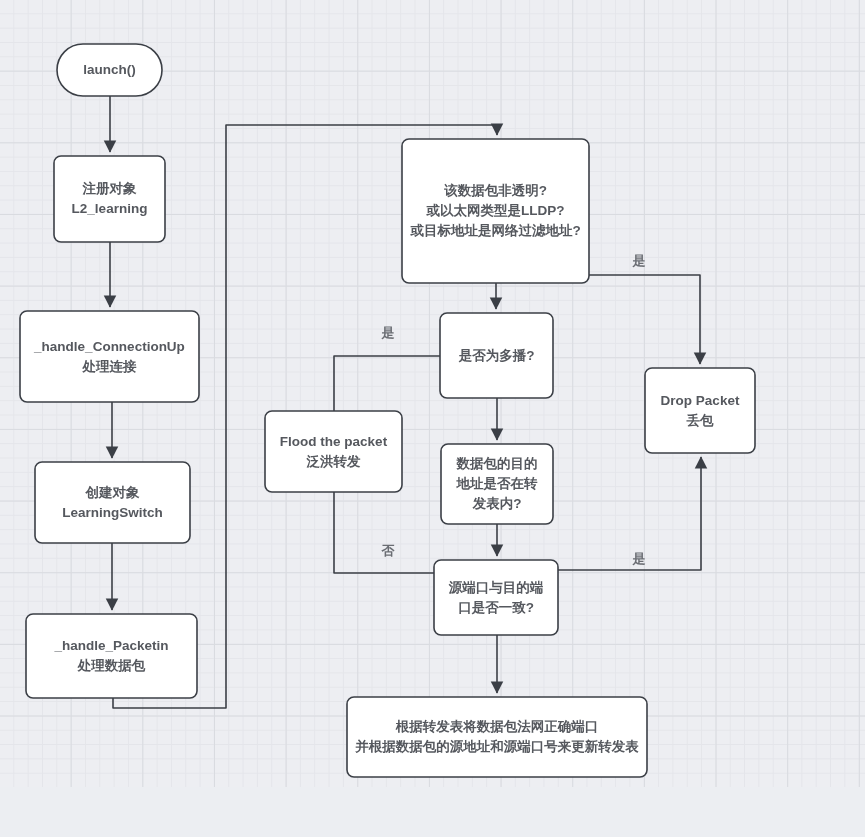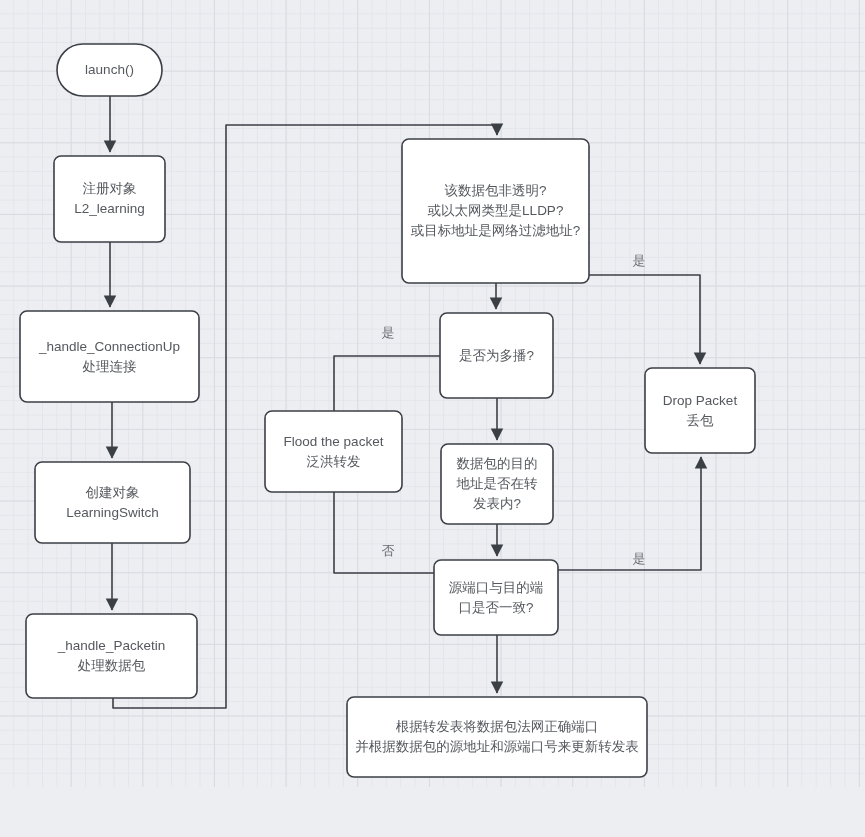--- a/index.html
+++ b/index.html
@@ -24,20 +24,21 @@
       linear-gradient(to right, #d9dbe0 1px, transparent 1px),
       linear-gradient(to bottom, #d9dbe0 1px, transparent 1px),
       linear-gradient(to right, #e4e5ea 1px, transparent 1px),
       linear-gradient(to bottom, #e4e5ea 1px, transparent 1px);
     background-size:
       71.66px 71.66px,
       71.66px 71.66px,
       14.333px 14.333px,
       14.333px 14.333px;
     background-position: -1px -1px, -1px -1px, -1px -1px, -1px -1px;
+    font-weight: bold;
   }
   #flow {
     position: absolute;
     left: 0;
     top: 0;
     width: 865px;
     height: 837px;
   }
   .node-rect {
     fill: #ffffff;

